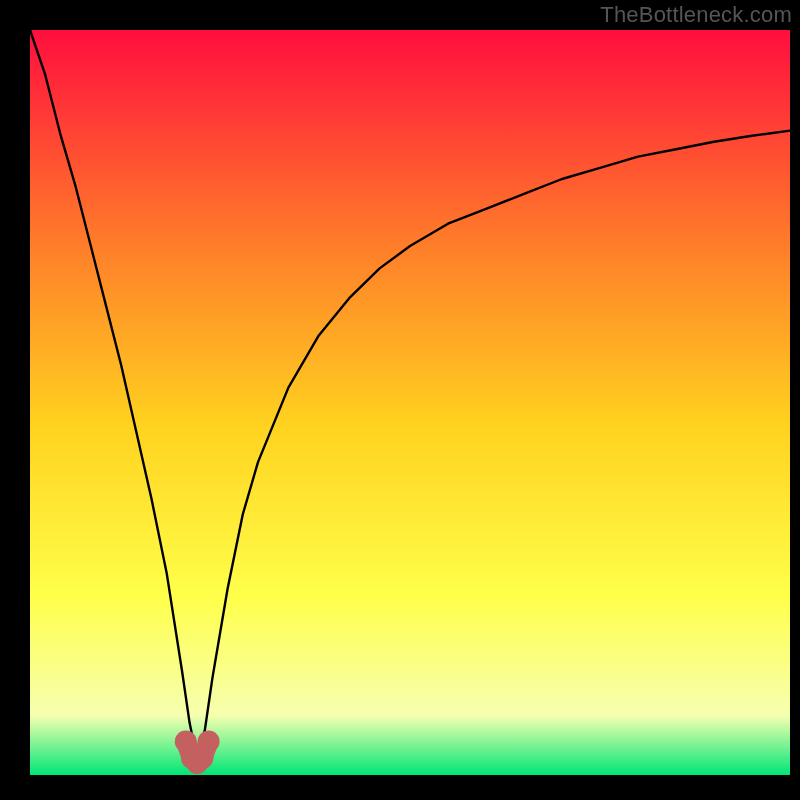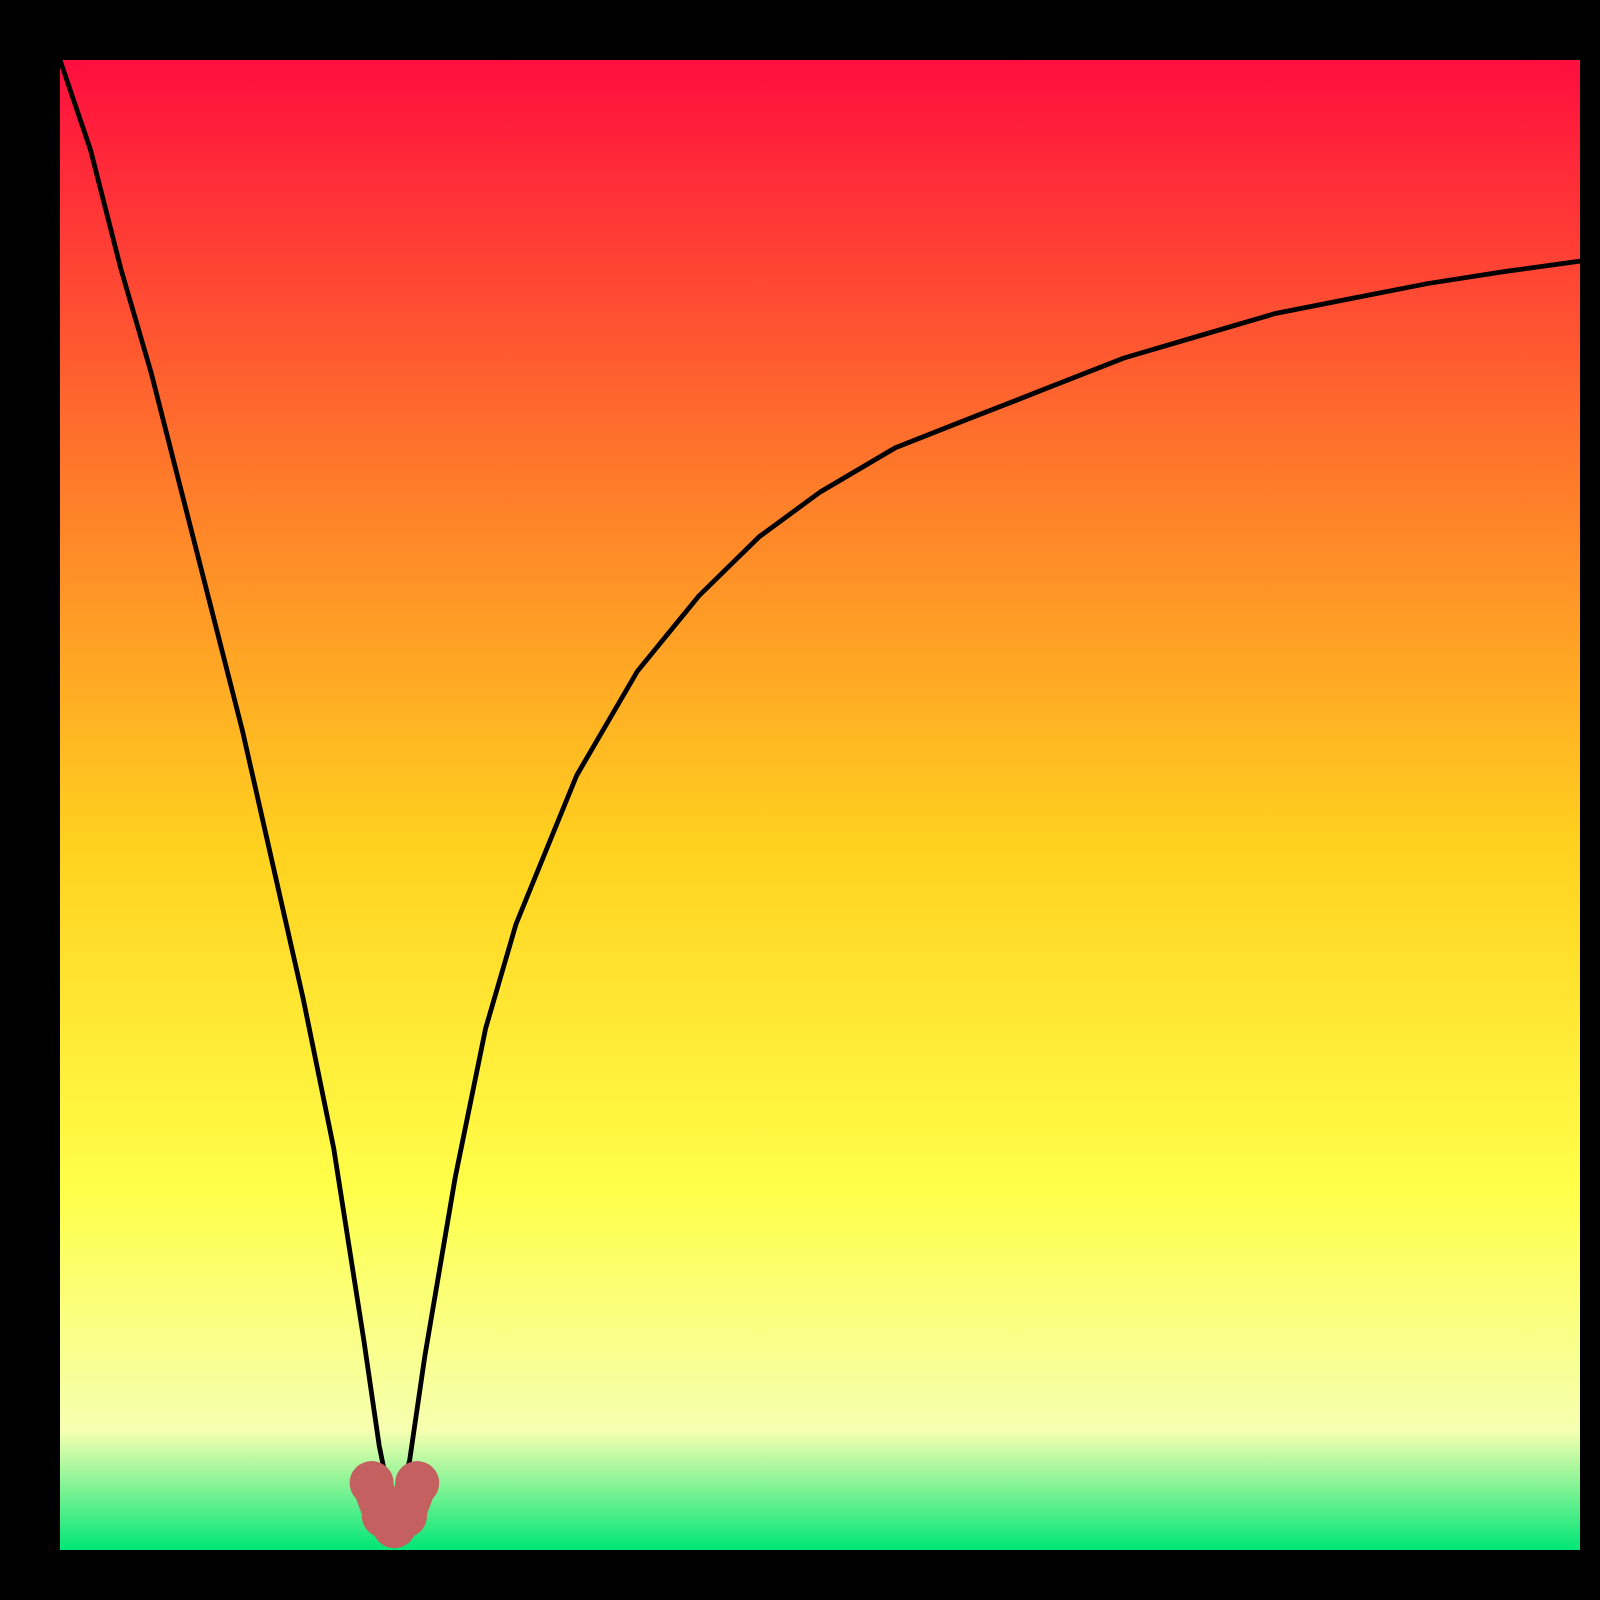--- a/index.html
+++ b/index.html
@@ -59,13 +59,14 @@
     <g id="markers">
         <path d="M185.80 741.48 L191.88 757.87 L197.20 763.08 L202.52 757.87 L208.60 741.48" fill="none" stroke="#c46060" stroke-width="20" stroke-linecap="round" stroke-linejoin="round"></path>
         <circle cx="185.80" cy="741.48" r="11" fill="#c46060"></circle>
         <circle cx="191.88" cy="757.87" r="11" fill="#c46060"></circle>
         <circle cx="197.20" cy="763.08" r="11" fill="#c46060"></circle>
         <circle cx="202.52" cy="757.87" r="11" fill="#c46060"></circle>
         <circle cx="208.60" cy="741.48" r="11" fill="#c46060"></circle>
       </g>
   </svg>
 
+  <div class="watermark">TheBottleneck.com</div>
 </div>
 
 </body></html>

